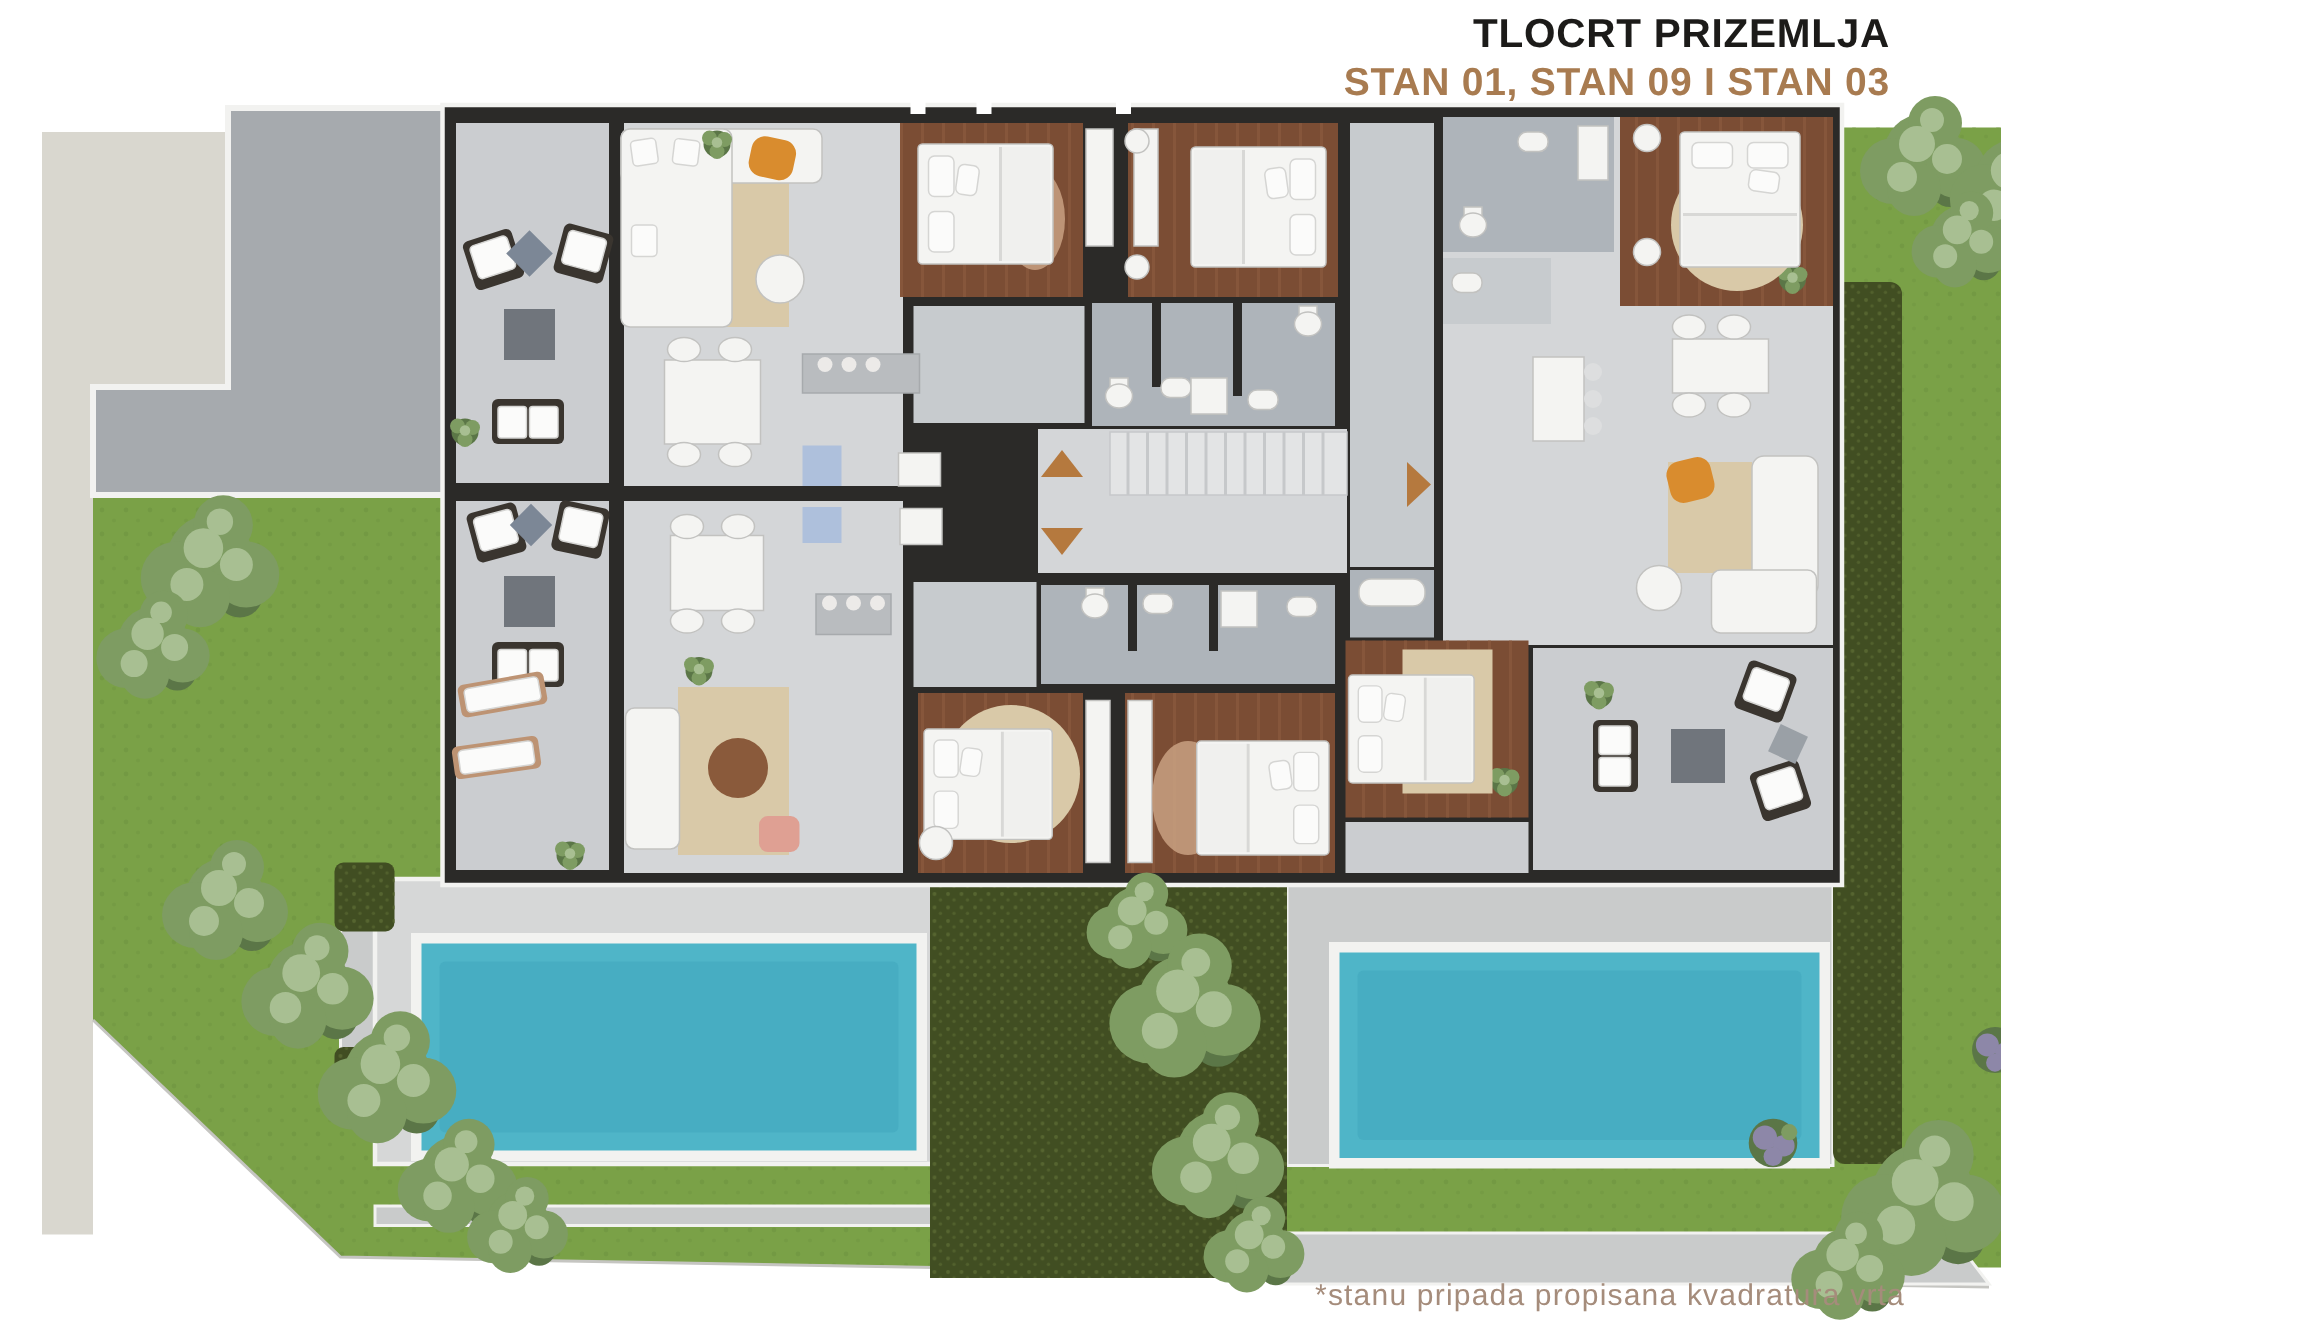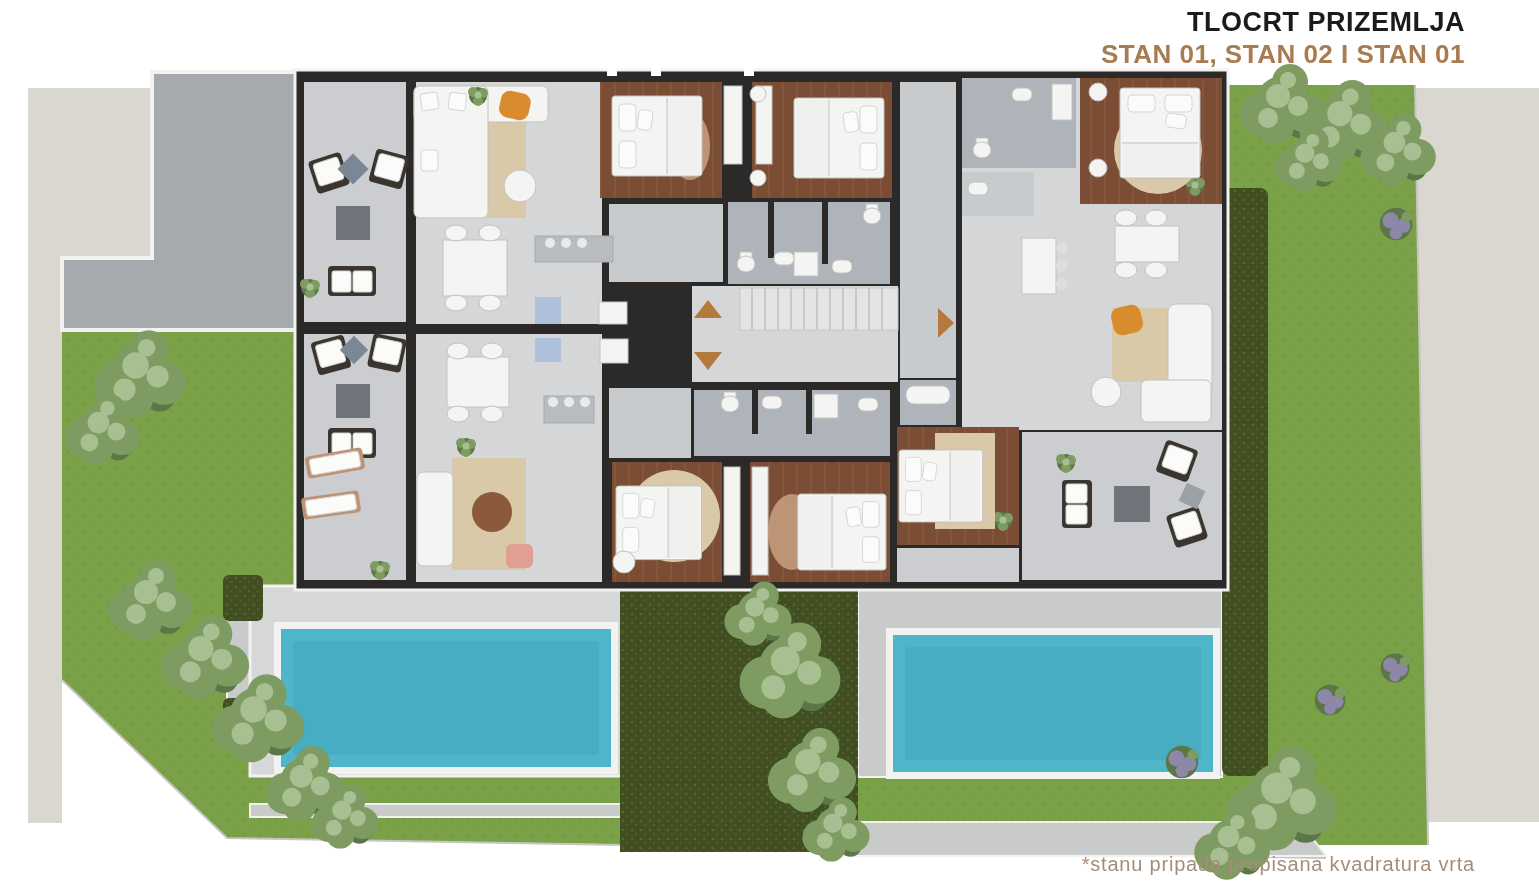--- a/index.html
+++ b/index.html
@@ -1,16 +1,16 @@
 <!DOCTYPE html>
 <html style="--background: #ffffff; --parcel-beige: #d9d7cf; --grass: #7aa147; --grass-shade: #6d9340; --hedge: #414e22; --hedge-dot: #566530; --tree-light: #a8bf92; --tree-mid: #7e9c62; --tree-dark: #5b7647; --lavender: #8d87a8; --pool-water: #4fb5c8; --pool-deep: #3da4ba; --deck-light: #d6d7d7; --deck-mid: #c9cbcb; --driveway: #a6aaae; --terrace-floor: #cbcdd0; --interior-floor: #d4d6d8; --hall-floor: #c7cbce; --bath-floor: #aeb4ba; --wood-floor: #7b4d34; --wood-plank: #8a593e; --wall: #2b2a28; --white-trim: #f2f2f0; --furniture-white: #f4f4f2; --furniture-stroke: #c2c2c0; --furniture-dark: #3a352f; --table-gray: #70757c; --rug-beige: #d9c9a8; --rug-hide: #c9a183; --accent-orange: #d98c2e; --accent-pink: #dfa093; --accent-blue: #aec0dc; --arrow: #b5793e; --stair: #e3e4e5; --stair-line: #c6c8ca; --ink: #1c1b19; --accent-text: #a87b50; --footnote-text: #a58c7b;"><head>
 <meta charset="utf-8">
 <style>
   html,body{margin:0;padding:0;background:#fff;}
-  .page{position:relative;width:1539px;height:890px;background:var(--background);overflow:hidden;
+  .page{position:relative;width:1334px;height:890px;background:var(--background);overflow:hidden;
         font-family:"Liberation Sans",sans-serif;}
   .header{position:absolute;top:8px;right:74px;text-align:right;line-height:1.08;}
   .title{font-size:27px;font-weight:700;letter-spacing:.5px;color:var(--ink);}
   .subtitle{font-size:26px;font-weight:700;letter-spacing:.5px;color:var(--accent-text);margin-top:3px;}
   .footnote{position:absolute;top:853px;right:64px;font-size:20px;letter-spacing:.8px;color:var(--footnote-text);}
   svg{position:absolute;left:0;top:0;}
   
   .beige{fill:var(--parcel-beige)}
   .grass{fill:var(--grass)}
   .hedge{fill:var(--hedge)}
@@ -391,17 +391,17 @@
       <use href="#lavbush" transform="translate(1396,224) scale(0.9)"></use>
       <use href="#lavbush" transform="translate(1395,668) scale(0.8)"></use>
       <use href="#lavbush" transform="translate(1330,700) scale(0.85)"></use>
       <use href="#lavbush" transform="translate(1182,762) scale(0.9)"></use>
       <use href="#plant" x="478" y="96"></use>
     </g>
   </svg>
 
   <div class="header">
     <div class="title">TLOCRT PRIZEMLJA</div>
-    <div class="subtitle">STAN 01, STAN 02 I STAN 01</div>
+    <div class="subtitle">STAN 01, STAN 09 I STAN 03</div>
   </div>
   <div class="footnote">*stanu pripada propisana kvadratura vrta</div>
 
 </div>
 
 </body></html>

